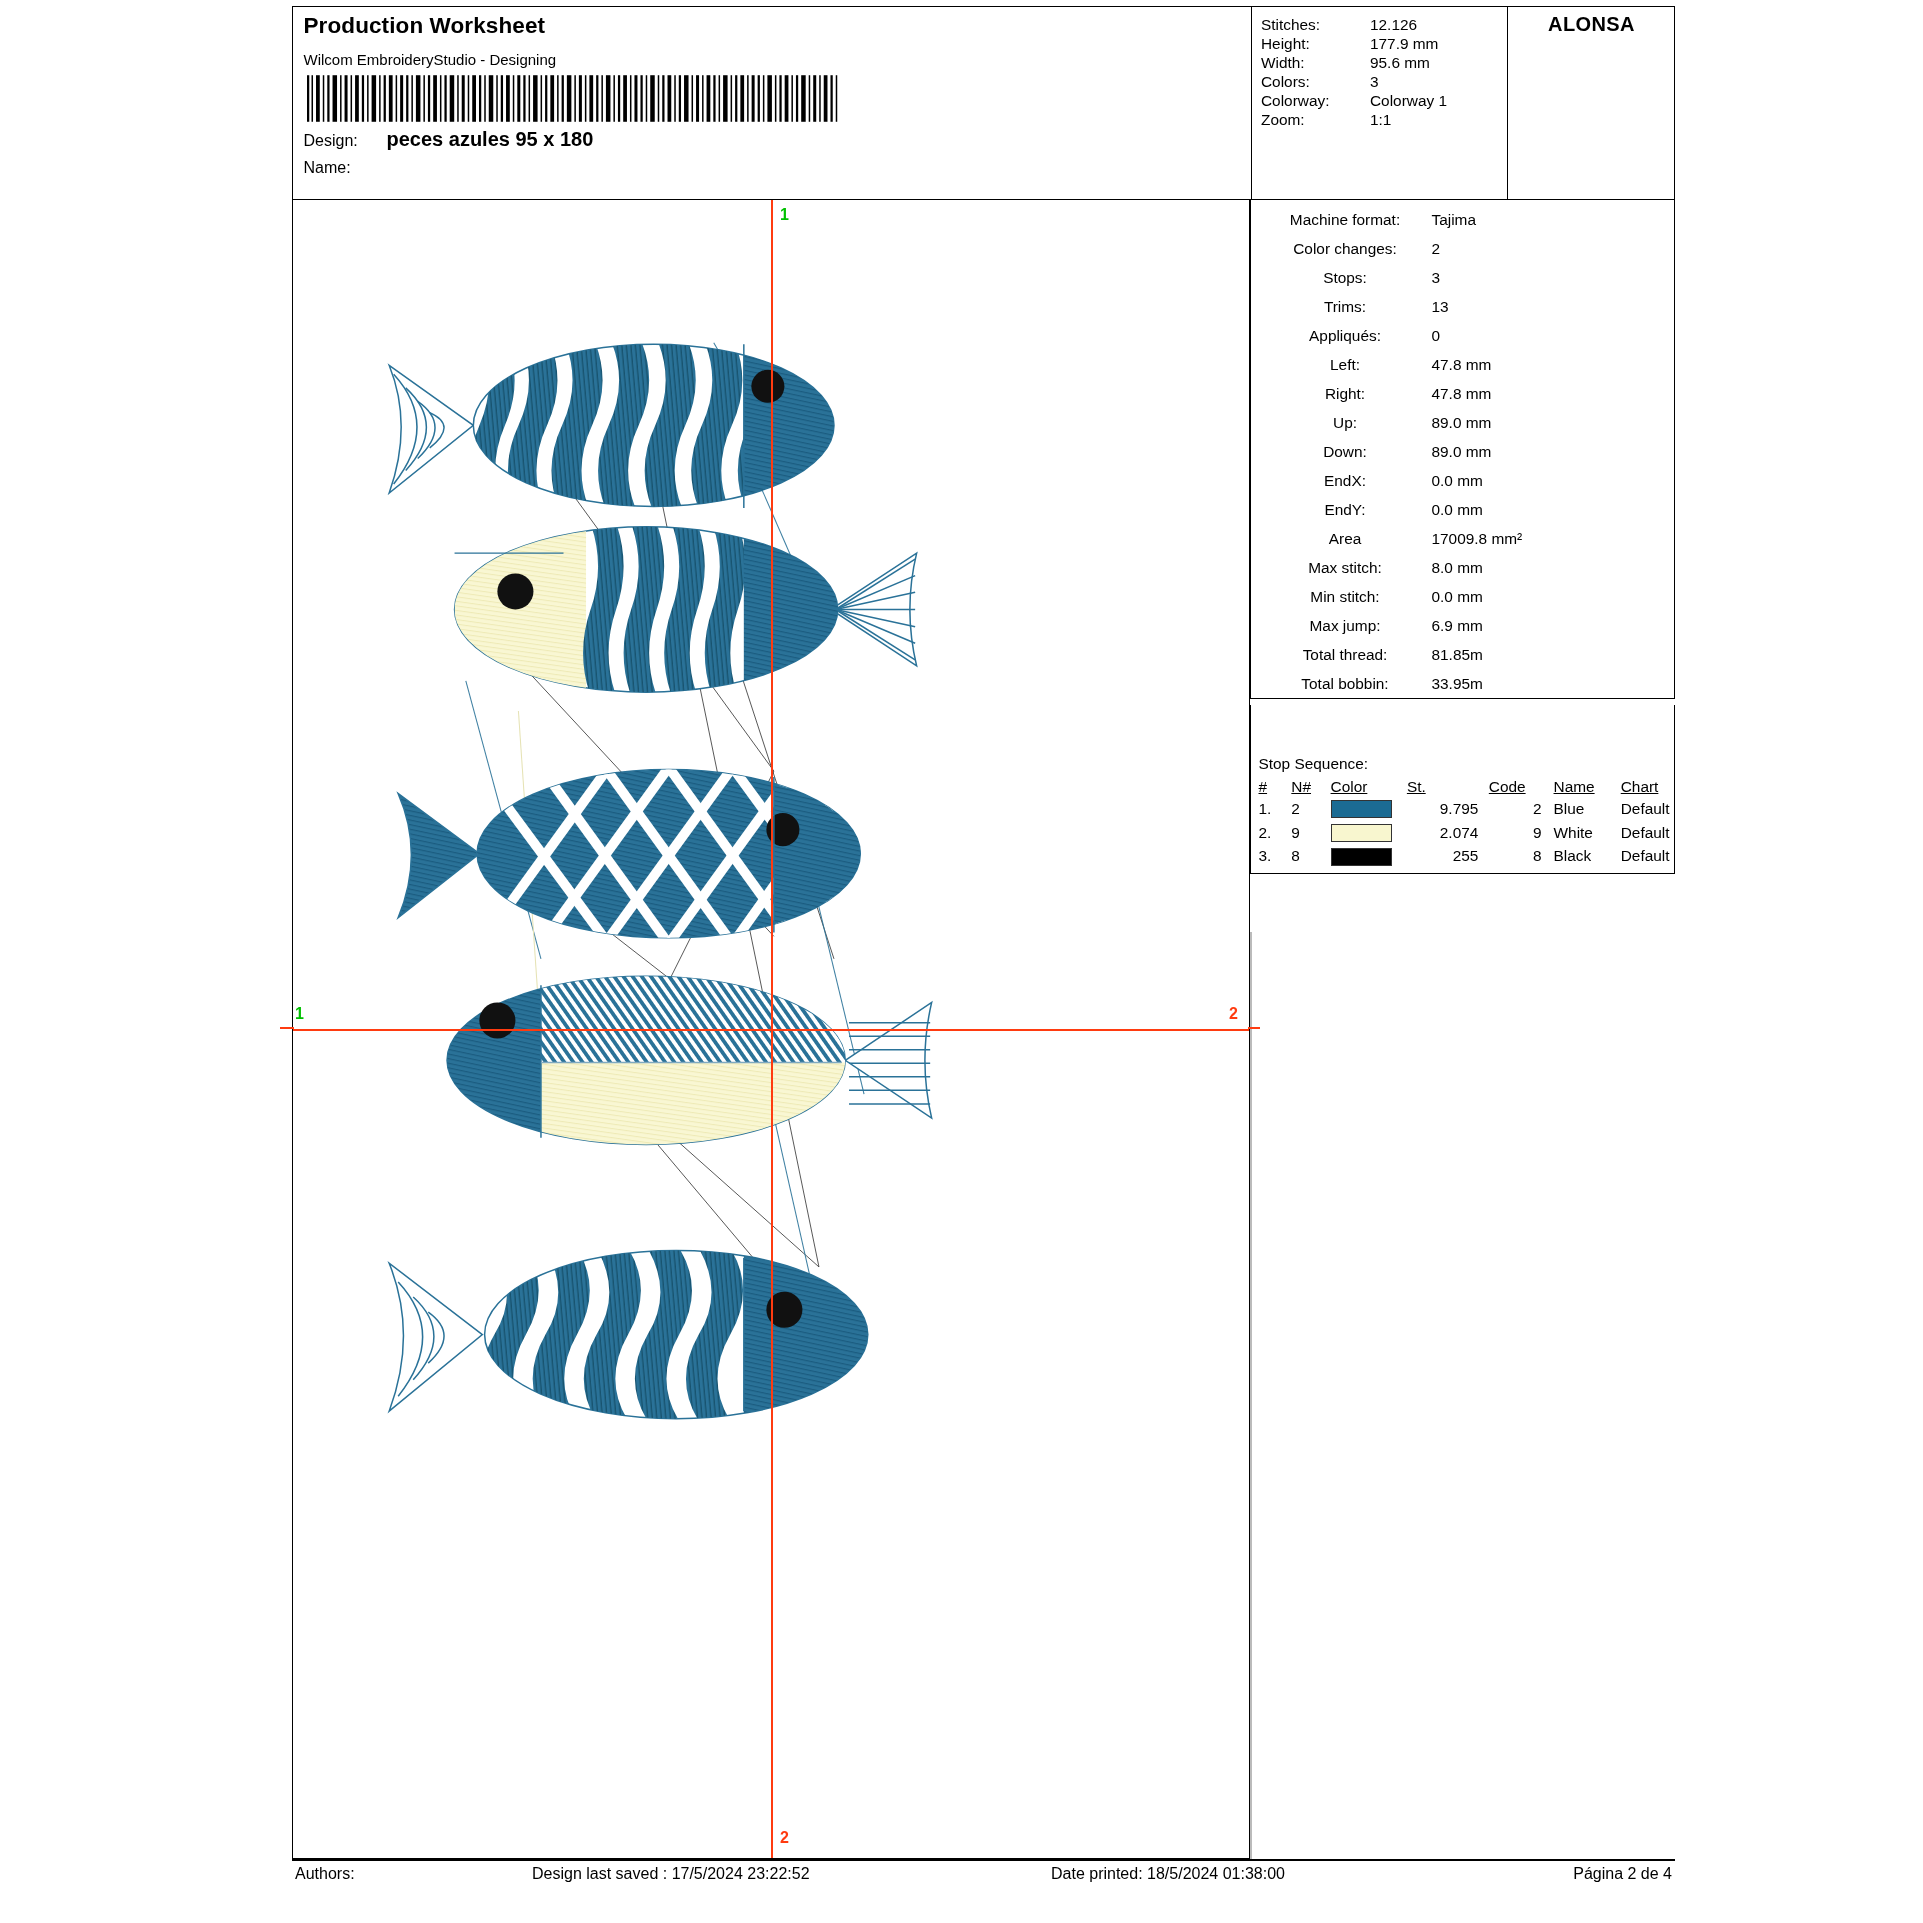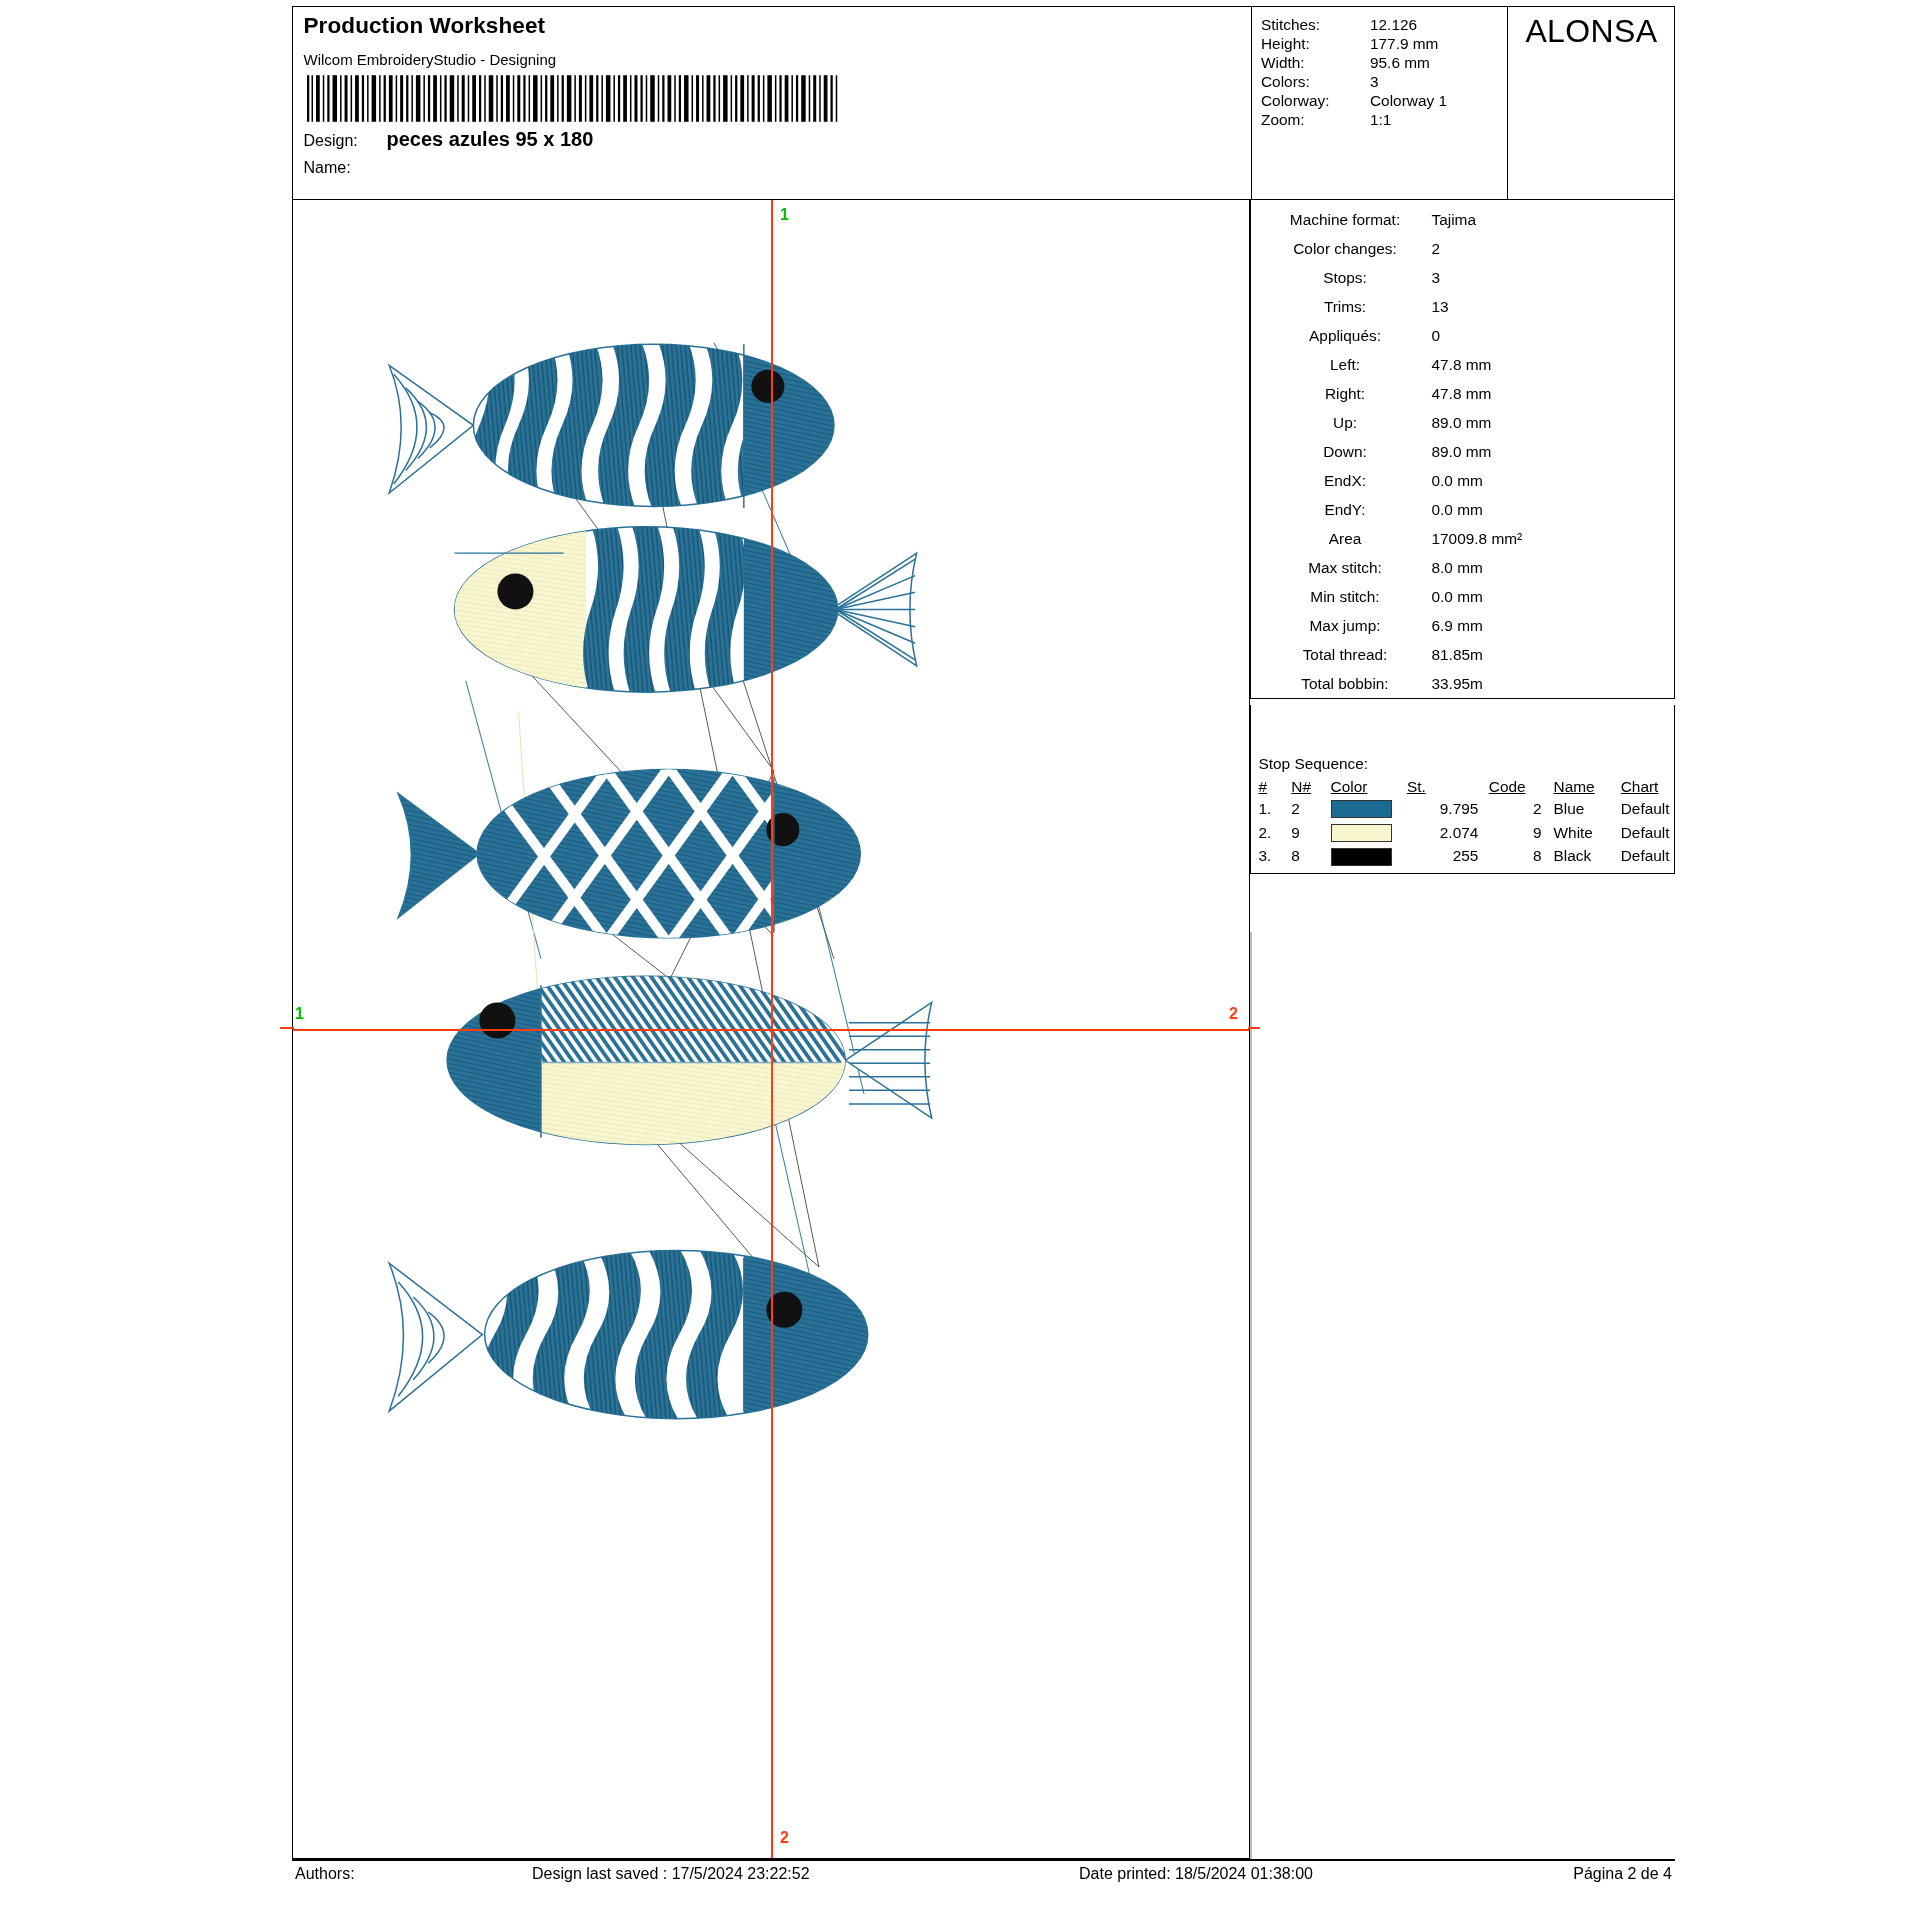--- a/index.html
+++ b/index.html
@@ -104,22 +104,22 @@
     width: 168px;
     height: 100%;
     border-left: 1.5px solid #000;
     box-sizing: border-box;
     display: flex;
     align-items: flex-start;
     justify-content: center;
     padding-top: 6px;
   }
   .brand {
-    font-size: 32px;
-    font-weight: normal;
+    font-size: 20px;
+    font-weight: bold;
     letter-spacing: 0.4px;
   }
 
   
   .info-panel {
     position: absolute;
     left: 1250px;
     top: 200px;
     width: 425px;
     border: 1.5px solid #000;
@@ -254,21 +254,21 @@
     position: absolute;
     left: 292px;
     top: 1865px;
     width: 1383px;
     height: 30px;
     font-size: 16px;
   }
   .footer span { position: absolute; white-space: nowrap; }
   .f-authors { left: 3px; }
   .f-saved { left: 240px; }
-  .f-printed { left: 759px; margin-left: 28px; }
+  .f-printed { left: 759px; }
   .f-page { right: 3px; }
 
   svg { display: block; }
 </style>
 </head>
 <body>
 
 <div class="page">
 
   <div class="header">

